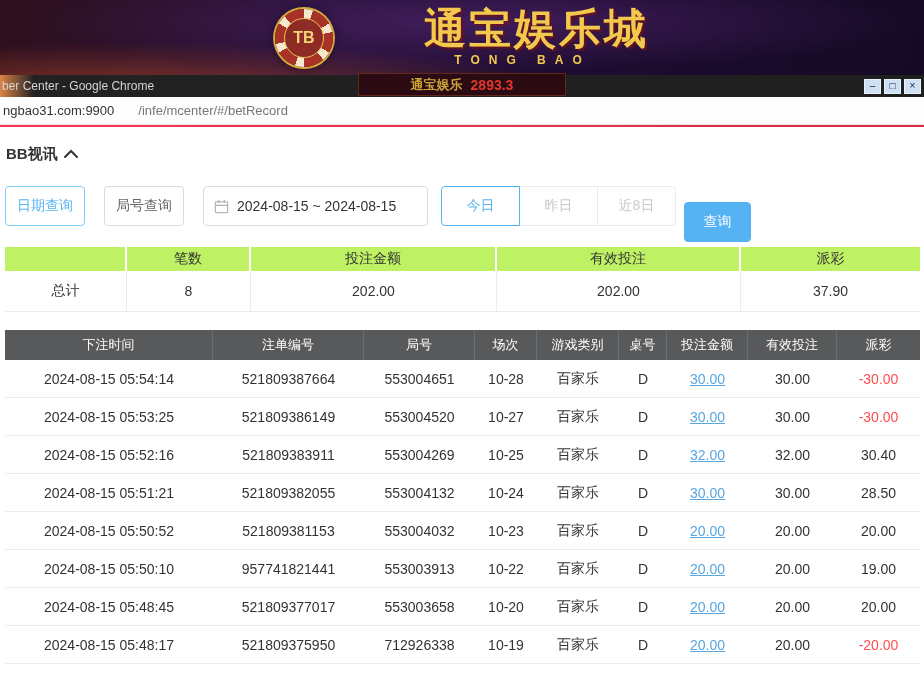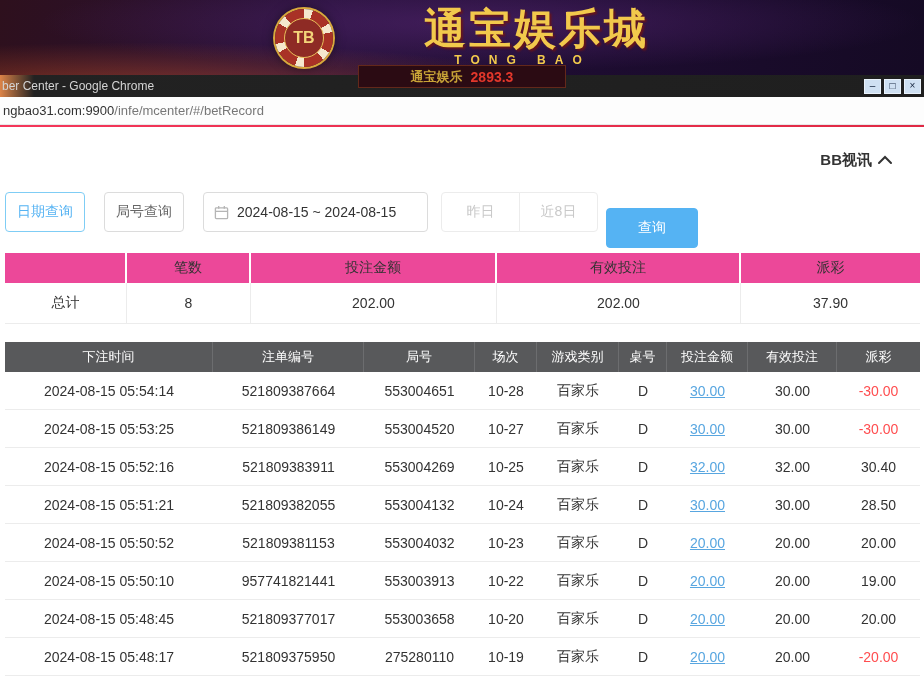--- a/index.html
+++ b/index.html
@@ -36,21 +36,21 @@
   .logo-title {
     font-family:"DejaVu Serif", serif;
     font-size:42px; font-weight:bold; color:#f2c94c; line-height:1;
     letter-spacing:3px; text-shadow:2px 2px 2px rgba(110,20,20,.85);margin-left:37px;
   }
   .logo-sub {
     font-size:12px; color:#f2c94c; font-weight:bold;
     letter-spacing:9px; margin-top:3px; text-indent:9px;
   }
   .jackpot {
-    position:absolute; top:65px; left:50%; transform:translateX(-50%);
+    position:absolute; top:73px; left:50%; transform:translateX(-50%);
     width:208px; height:23px; z-index:6;
     background:#2b0b13; border:1px solid #63281a;
     display:flex; align-items:center; justify-content:center; gap:8px;
   }
   .jp-label { color:#c9a437; font-size:13px; font-weight:bold; }
   .jp-value { color:#e3372b; font-size:14px; font-weight:bold; }
 
   .titlebar {
     height:22px; display:flex; align-items:center; position:relative;
     background:linear-gradient(90deg, rgba(214,110,40,.85) 0px, #222 34px, #1f1f1f 100%);
@@ -58,28 +58,28 @@
   .win-title { color:#d4d4d4; font-size:12px; padding-left:2px; white-space:nowrap; }
   .win-controls { margin-left:auto; display:flex; gap:3px; padding-right:3px; }
   .win-btn {
     width:17px; height:15px; background:#cfe0f2; border:1px solid #eaf2fb;
     color:#15253f; font-size:10px; line-height:12px; text-align:center; cursor:pointer;
   }
   .urlbar {
     height:28px; background:#fdfdfd; border-bottom:1px solid #e8e8e8;
     display:flex; align-items:center; font-size:13px; padding-left:3px;
   }
-  .url-host { color:#333; } .url-path { color:#777; }
+  .url-host { color:#333; } .url-path { color:#777;padding-left:24px; }
   .redline { height:2px; background:linear-gradient(90deg,#f4365a,#e02944); }
 
   
   .content { padding:0 4px 0 5px; color:#333; }
   .section-head {
-    margin-top:20px; height:26px;
-    display:flex; align-items:center; justify-content:flex-end;
+    margin-top:14px; height:26px;
+    display:flex; align-items:center; justify-content:flex-start;
   }
   .section-title { font-size:15px; font-weight:bold; color:#333; padding-left:1px; }
   .collapse-btn { width:26px; height:20px; display:flex; align-items:center; justify-content:center; cursor:pointer; margin-right:22px; }
 
   .filters { margin-top:19px; display:flex; align-items:center; height:40px; }
   .btn {
     height:40px; border-radius:4px; background:#fff; font-size:14px;
     display:flex; align-items:center; justify-content:center; cursor:pointer;
   }
   .btn-date  { width:80px; border:1px solid #7fcdf5; color:#55b3f3; }
@@ -94,30 +94,30 @@
   .quick-group { display:flex; margin-left:13px; }
   .quick {
     width:79px; height:40px; background:#fff; border:1px solid #ececec;
     color:#c9c9c9; font-size:14px; display:flex; align-items:center; justify-content:center;
     cursor:pointer; margin-left:-1px;
   }
   .quick:first-child { margin-left:0; border-radius:4px 0 0 4px; }
   .quick:last-child  { border-radius:0 4px 4px 0; }
   .quick.active { border:1px solid #55b3f3; color:#55b3f3; z-index:2; border-radius:4px 0 0 4px; }
   .btn-search {
-    width:92px; margin-left:8px; background:#55b3f3; border:1px solid #55b3f3;
+    width:67px; margin-left:8px; background:#55b3f3; border:1px solid #55b3f3;
     color:#fff;
     margin-top:32px;
   }
 
   
   .summary { margin-top:21px; font-size:14px; }
   .srow { display:flex; }
   .hcell {
-    background:#ec4899; height:30px;
+    background:#bef264; height:24px;
     display:flex; align-items:center; justify-content:center;
     border-right:2px solid #fff;
   }
   .hcell:last-child { border-right:none; }
   .drow { border-bottom:1px solid #ececec; }
   .dcell {
     height:40px; background:#fff;
     display:flex; align-items:center; justify-content:center;
     border-right:1px solid #ececec;
   }
@@ -197,20 +197,21 @@
         <svg width="15" height="15" viewBox="0 0 16 16">
             <rect x="1.5" y="3" width="13" height="11.5" rx="1" fill="none" stroke="#b5b5b5" stroke-width="1.4"></rect>
             <line x1="1.5" y1="6.8" x2="14.5" y2="6.8" stroke="#b5b5b5" stroke-width="1.4"></line>
             <line x1="5" y1="1" x2="5" y2="4" stroke="#b5b5b5" stroke-width="1.4"></line>
             <line x1="11" y1="1" x2="11" y2="4" stroke="#b5b5b5" stroke-width="1.4"></line>
           </svg>
       </span>
       <span class="date-text">2024-08-15 ~ 2024-08-15</span>
     </div>
     <div class="quick-group">
+      <div class="quick active">今日</div>
       <div class="quick">昨日</div>
       <div class="quick">近8日</div>
     </div>
     <div class="btn btn-search">查询</div>
   </div>
 
   <div class="summary">
     <div class="srow">
       <div class="hcell s1"></div>
       <div class="hcell s2">笔数</div>
@@ -334,21 +335,21 @@
       <div class="td c-bet">
           <span class="bet-link">20.00</span>
         </div>
       <div class="td c-valid">20.00</div>
       <div class="td c-payout payout">20.00</div>
     </div>
 
     <div class="trow">
       <div class="td c-time">2024-08-15 05:48:17</div>
       <div class="td c-id">521809375950</div>
-      <div class="td c-round">275280110</div>
+      <div class="td c-round">712926338</div>
       <div class="td c-session">10-19</div>
       <div class="td c-game">百家乐</div>
       <div class="td c-table">D</div>
       <div class="td c-bet">
           <span class="bet-link">20.00</span>
         </div>
       <div class="td c-valid">20.00</div>
       <div class="td c-payout payout neg">-20.00</div>
     </div>
   </div>

